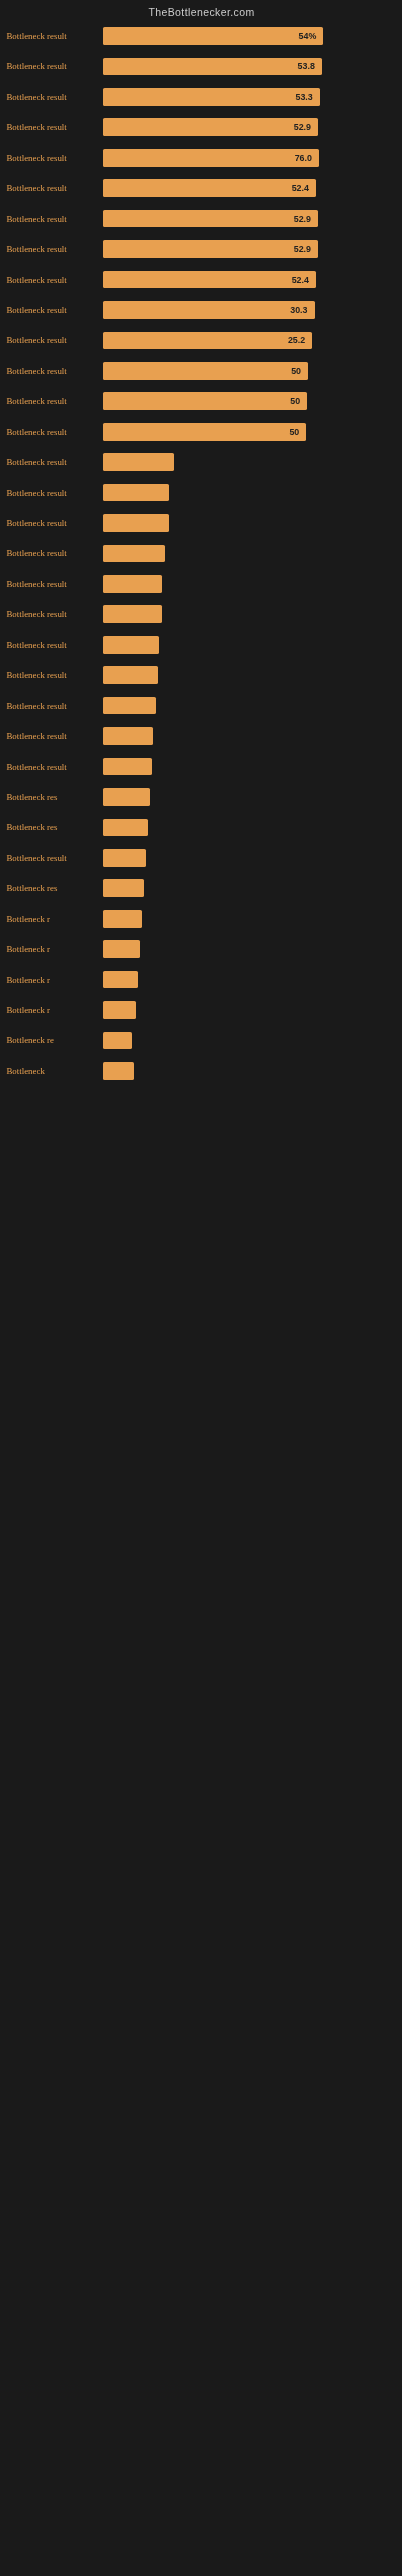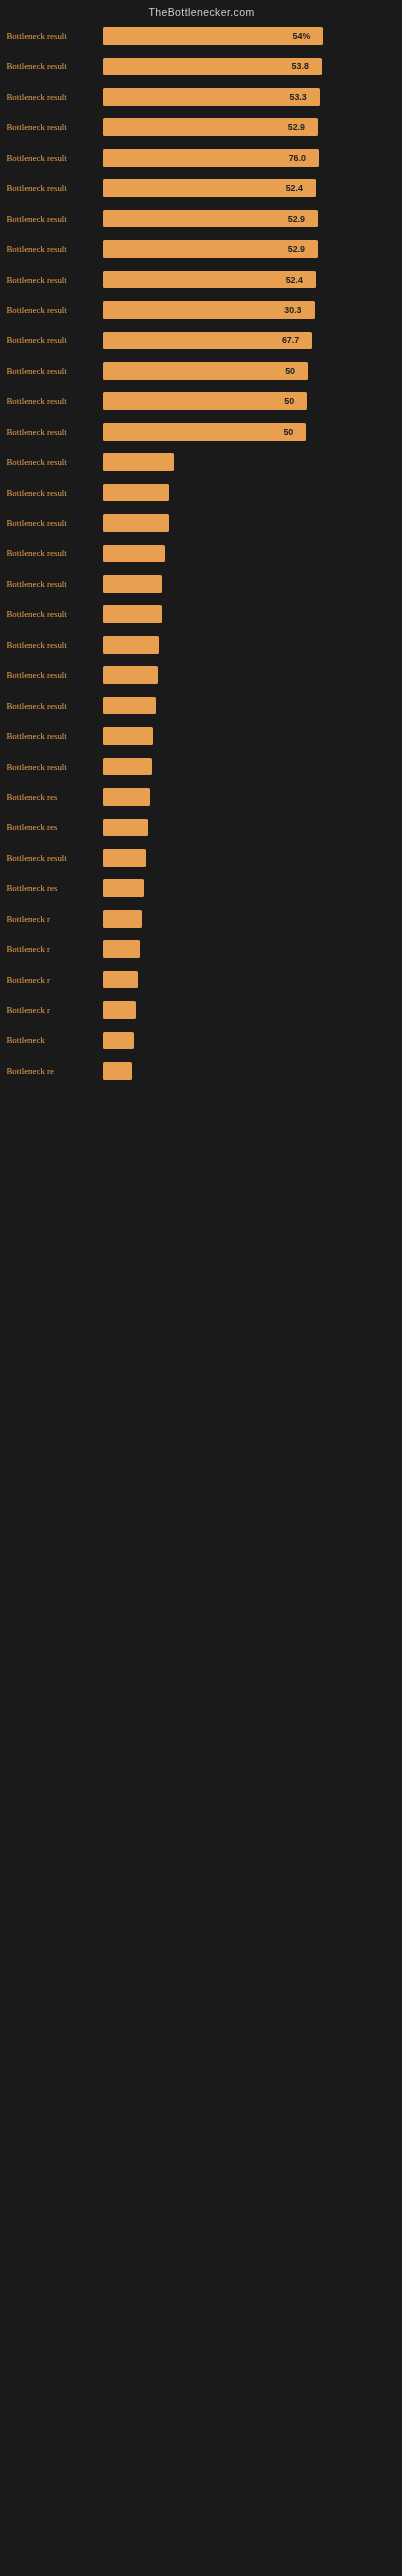--- a/index.html
+++ b/index.html
@@ -38,21 +38,21 @@
       display: flex;
       align-items: center;
     }
     .bar {
       height: 17.7px;
       background: #e8a050;
       border-radius: 1.6px;
       display: flex;
       align-items: center;
       justify-content: flex-end;
-      padding-right: 13px;
+      padding-right: 7px;
       min-width: 3.2px;
     }
     .bar-value {
       font-size: 8.9px;
       color: #222;
       font-weight: bold;
       white-space: nowrap;
     }
     .row-wrapper {
       padding: 2.4px 0;
@@ -164,21 +164,21 @@
             <span class="bar-value">30.3</span>
           </div>
         </div>
       </div>
     </div>
     <div class="row-wrapper">
       <div class="bar-row">
         <div class="bar-label">Bottleneck result</div>
         <div class="bar-container">
           <div class="bar" style="width: 71.2%;">
-            <span class="bar-value">67.7</span>
+            <span class="bar-value">25.2</span>
           </div>
         </div>
       </div>
     </div>
     <div class="row-wrapper">
       <div class="bar-row">
         <div class="bar-label">Bottleneck result</div>
         <div class="bar-container">
           <div class="bar" style="width: 69.8%;">
             <span class="bar-value">50</span>
@@ -353,28 +353,28 @@
     <div class="row-wrapper">
       <div class="bar-row">
         <div class="bar-label">Bottleneck r</div>
         <div class="bar-container">
           <div class="bar" style="width: 11.2%;"></div>
         </div>
       </div>
     </div>
     <div class="row-wrapper">
       <div class="bar-row">
+        <div class="bar-label">Bottleneck re</div>
+        <div class="bar-container">
+          <div class="bar" style="width: 9.8%;"></div>
+        </div>
+      </div>
+    </div>
+    <div class="row-wrapper">
+      <div class="bar-row">
         <div class="bar-label">Bottleneck</div>
         <div class="bar-container">
           <div class="bar" style="width: 10.5%;"></div>
-        </div>
-      </div>
-    </div>
-    <div class="row-wrapper">
-      <div class="bar-row">
-        <div class="bar-label">Bottleneck re</div>
-        <div class="bar-container">
-          <div class="bar" style="width: 9.8%;"></div>
         </div>
       </div>
     </div>
   </div>
 
 
 </body></html>

